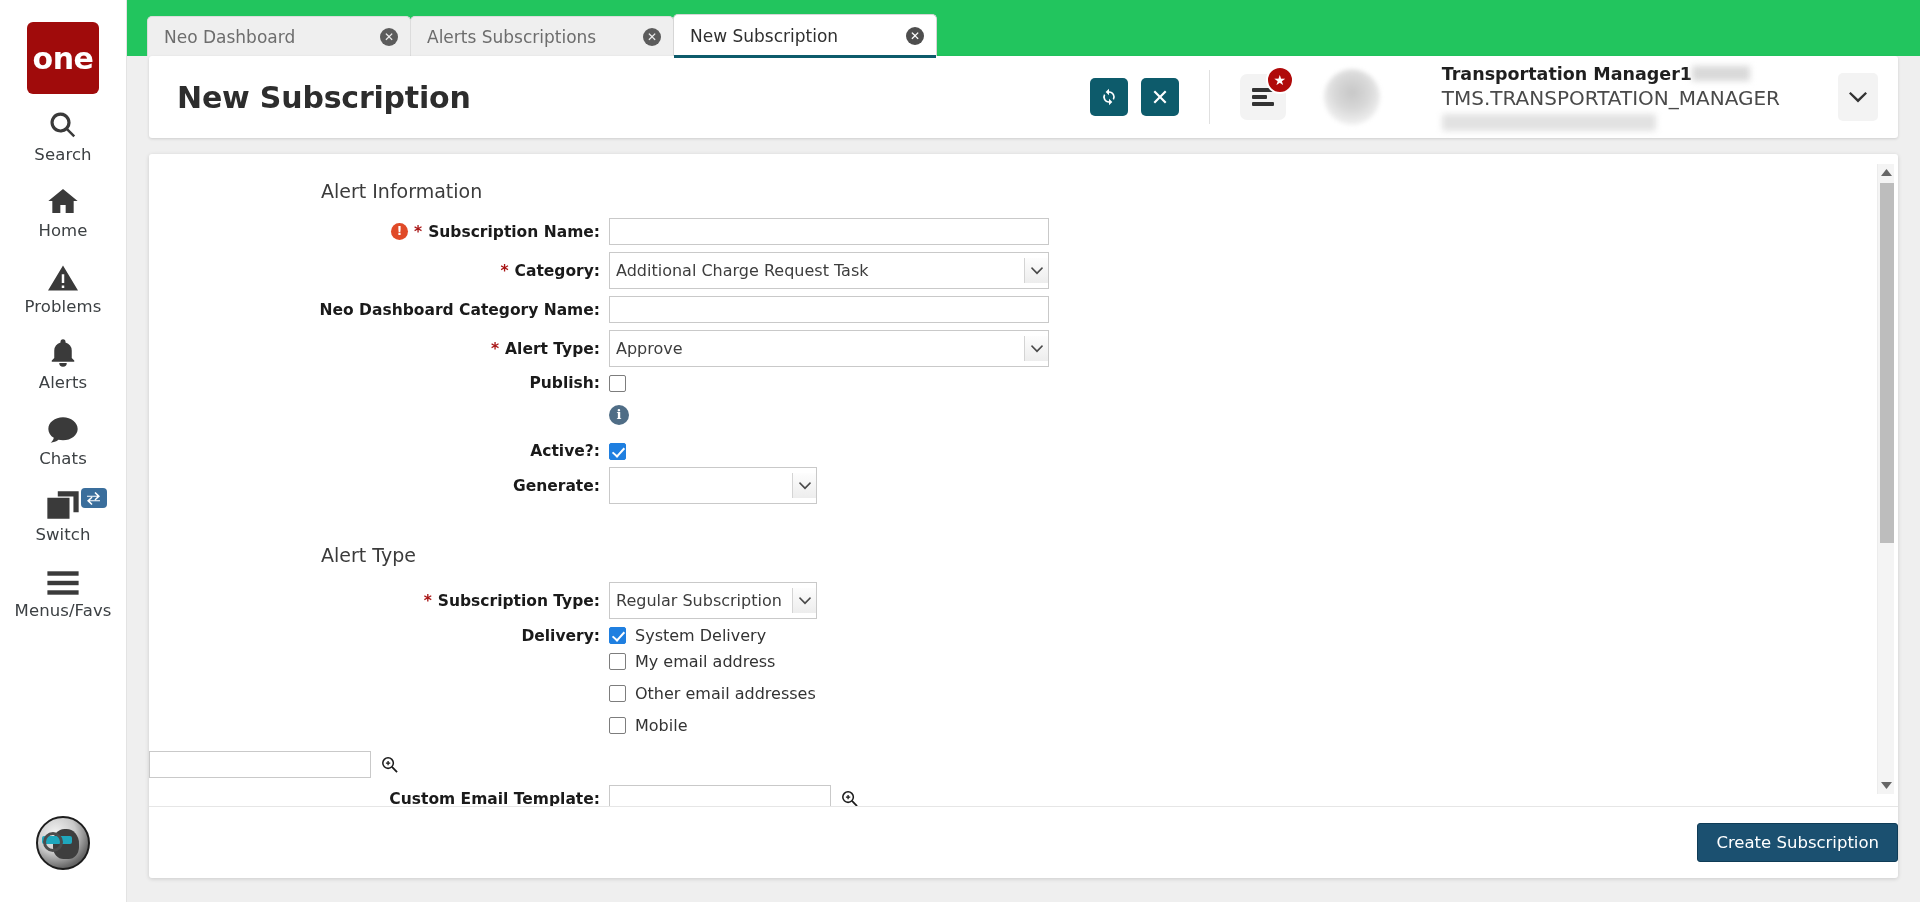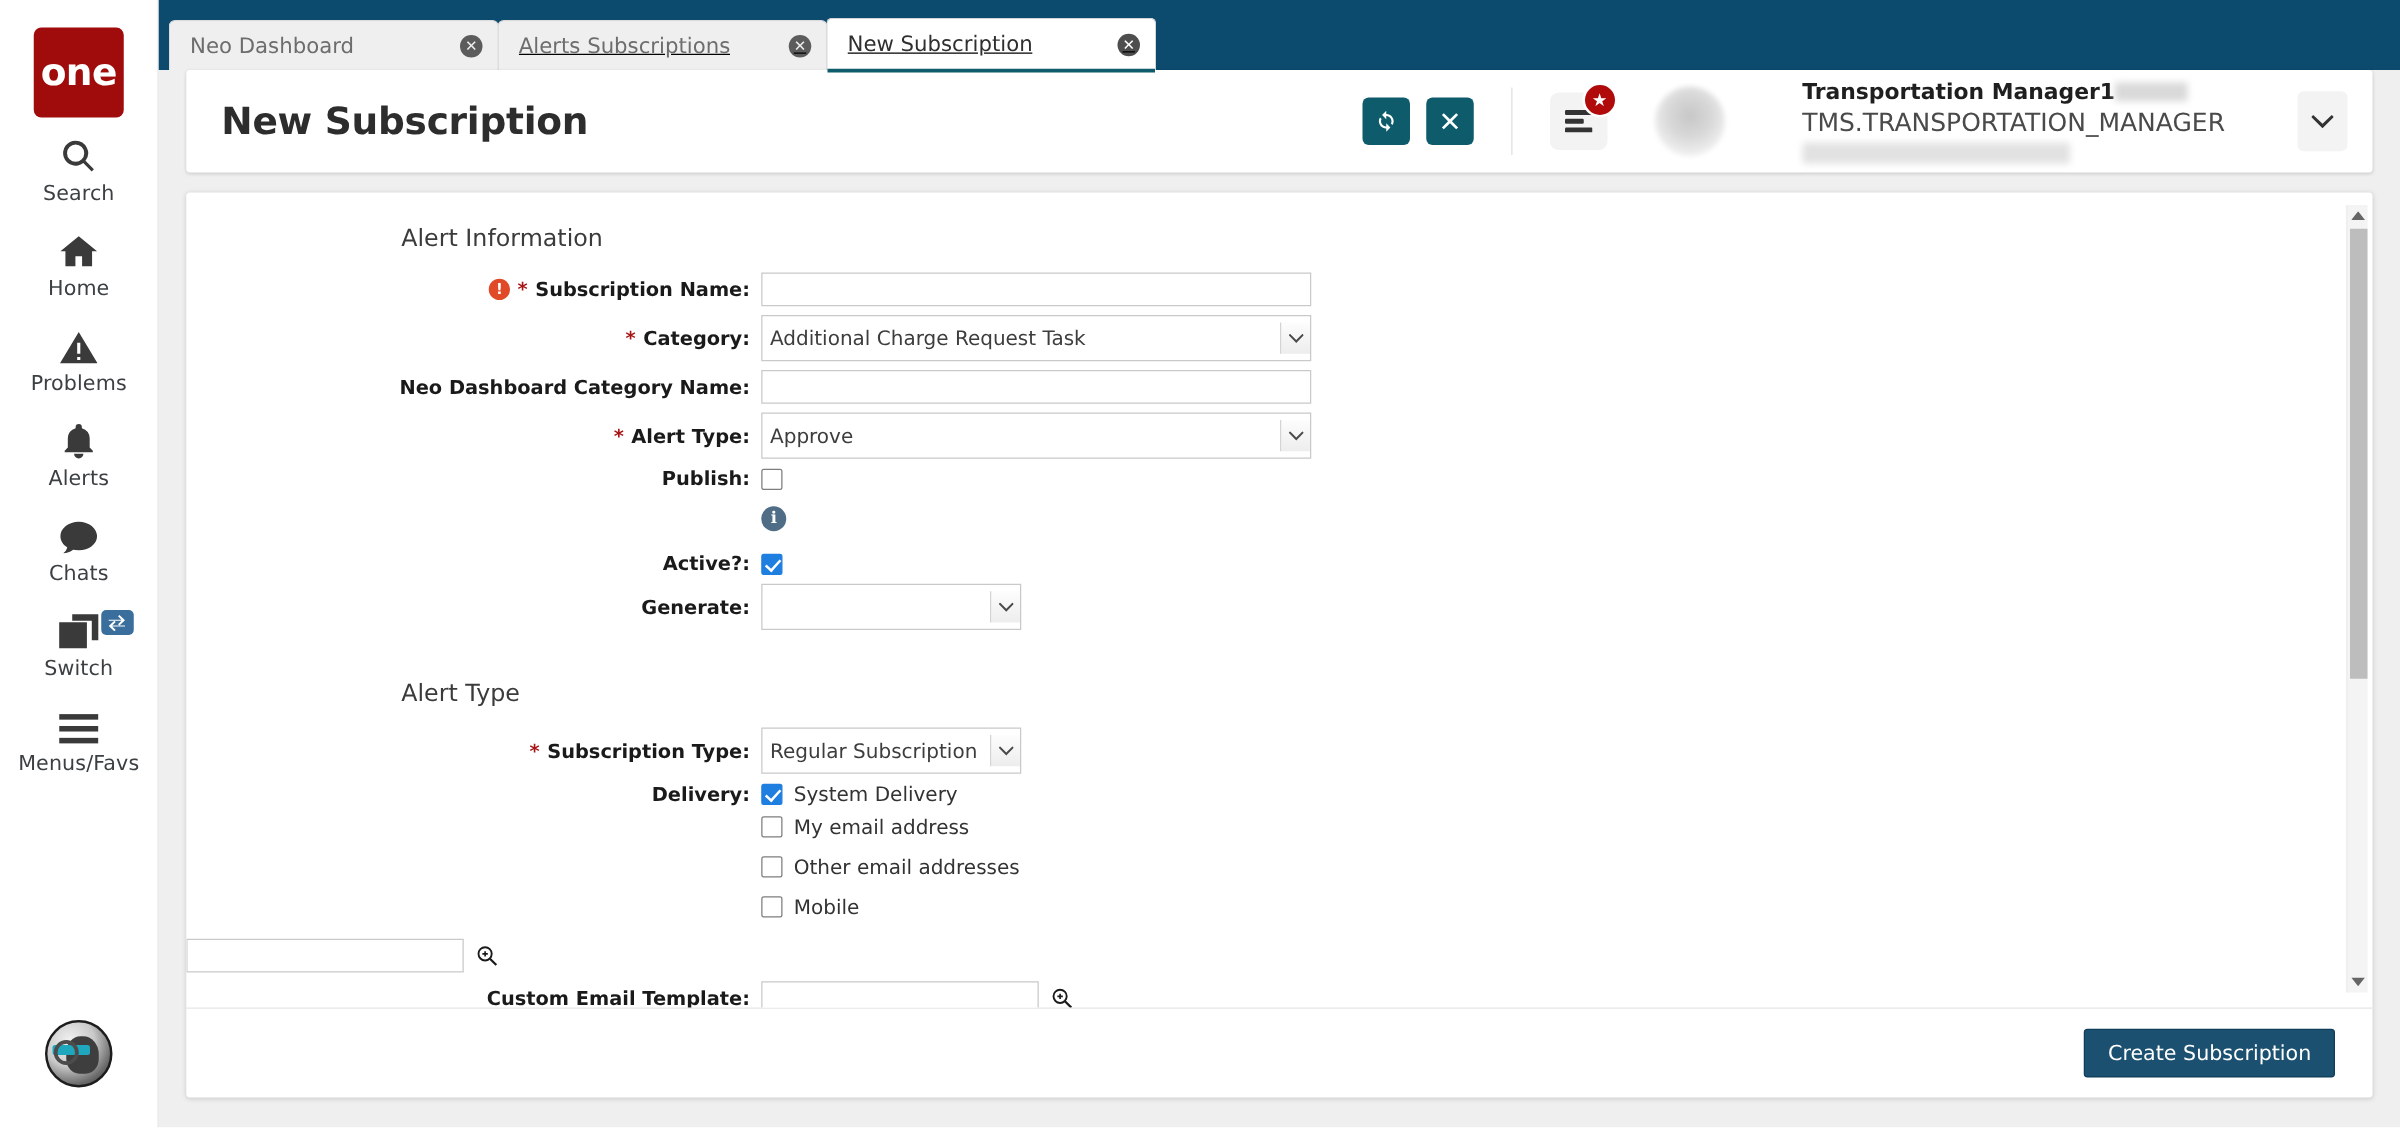--- a/index.html
+++ b/index.html
@@ -66,31 +66,31 @@
   }
 
   
   .pane {
     flex: 1; height: 902px; background: #efefef;
     display: flex; flex-direction: column; position: relative;
   }
 
   
   .tabstrip {
-    height: 56px; flex: 0 0 56px; background: #0c4a6e;
-    display: flex; align-items: flex-end; padding-left: 8px;
+    height: 56px; flex: 0 0 56px; background: #22c55e;
+    display: flex; align-items: flex-end; padding-left: 20px;
   }
   .tab {
     height: 40px; width: 264px; background: #efefef;
     border: 1px solid #dcdcdc; border-bottom: none;
     border-radius: 5px 5px 0 0;
     display: flex; align-items: center; justify-content: space-between;
     padding: 0 12px 0 16px; cursor: pointer; position: relative;
   }
-  .tab + .tab { margin-left: -1px; text-decoration: underline; }
+  .tab + .tab { margin-left: -1px; }
   .tab-label {
     font-size: 17px; color: #6d6d6d; font-family: "DejaVu Sans", sans-serif;
     white-space: nowrap; overflow: hidden; text-overflow: ellipsis;
   }
   .tab.active { background: #ffffff; border-color: #d6d6d6; height: 42px; z-index: 3; }
   .tab.active .tab-label { color: #2f2f2f; }
   .tab.active::after {
     content: ""; position: absolute; left: 0; right: 0; bottom: -2px;
     height: 3px; background: #0d5b6b;
   }
@@ -171,21 +171,21 @@
     margin: 16px 22px 24px 22px; background: #fff; border-radius: 3px;
     box-shadow: 0 1px 4px rgba(0,0,0,0.15);
     flex: 1; display: flex; flex-direction: column; overflow: hidden;
     position: relative;
   }
   .form-scroll {
     flex: 1; overflow: hidden; padding: 26px 0 10px 0; position: relative;
   }
   .footer-bar {
     height: 72px; flex: 0 0 72px; border-top: 1px solid #e6e6e6;
-    display: flex; align-items: center; justify-content: flex-end; padding-right: 30px;
+    display: flex; align-items: center; justify-content: flex-end; 
   }
   .primary-btn {
     background: #1b5070; color: #fff; border: 1px solid #0f3c57;
     font-size: 16.5px; padding: 9px 18px; border-radius: 3px; cursor: pointer;
     font-family: "DejaVu Sans", sans-serif;
   }
 
   
   .section-title {
     font-size: 19px; color: #3b3b3b; font-family: "DejaVu Sans", sans-serif;

